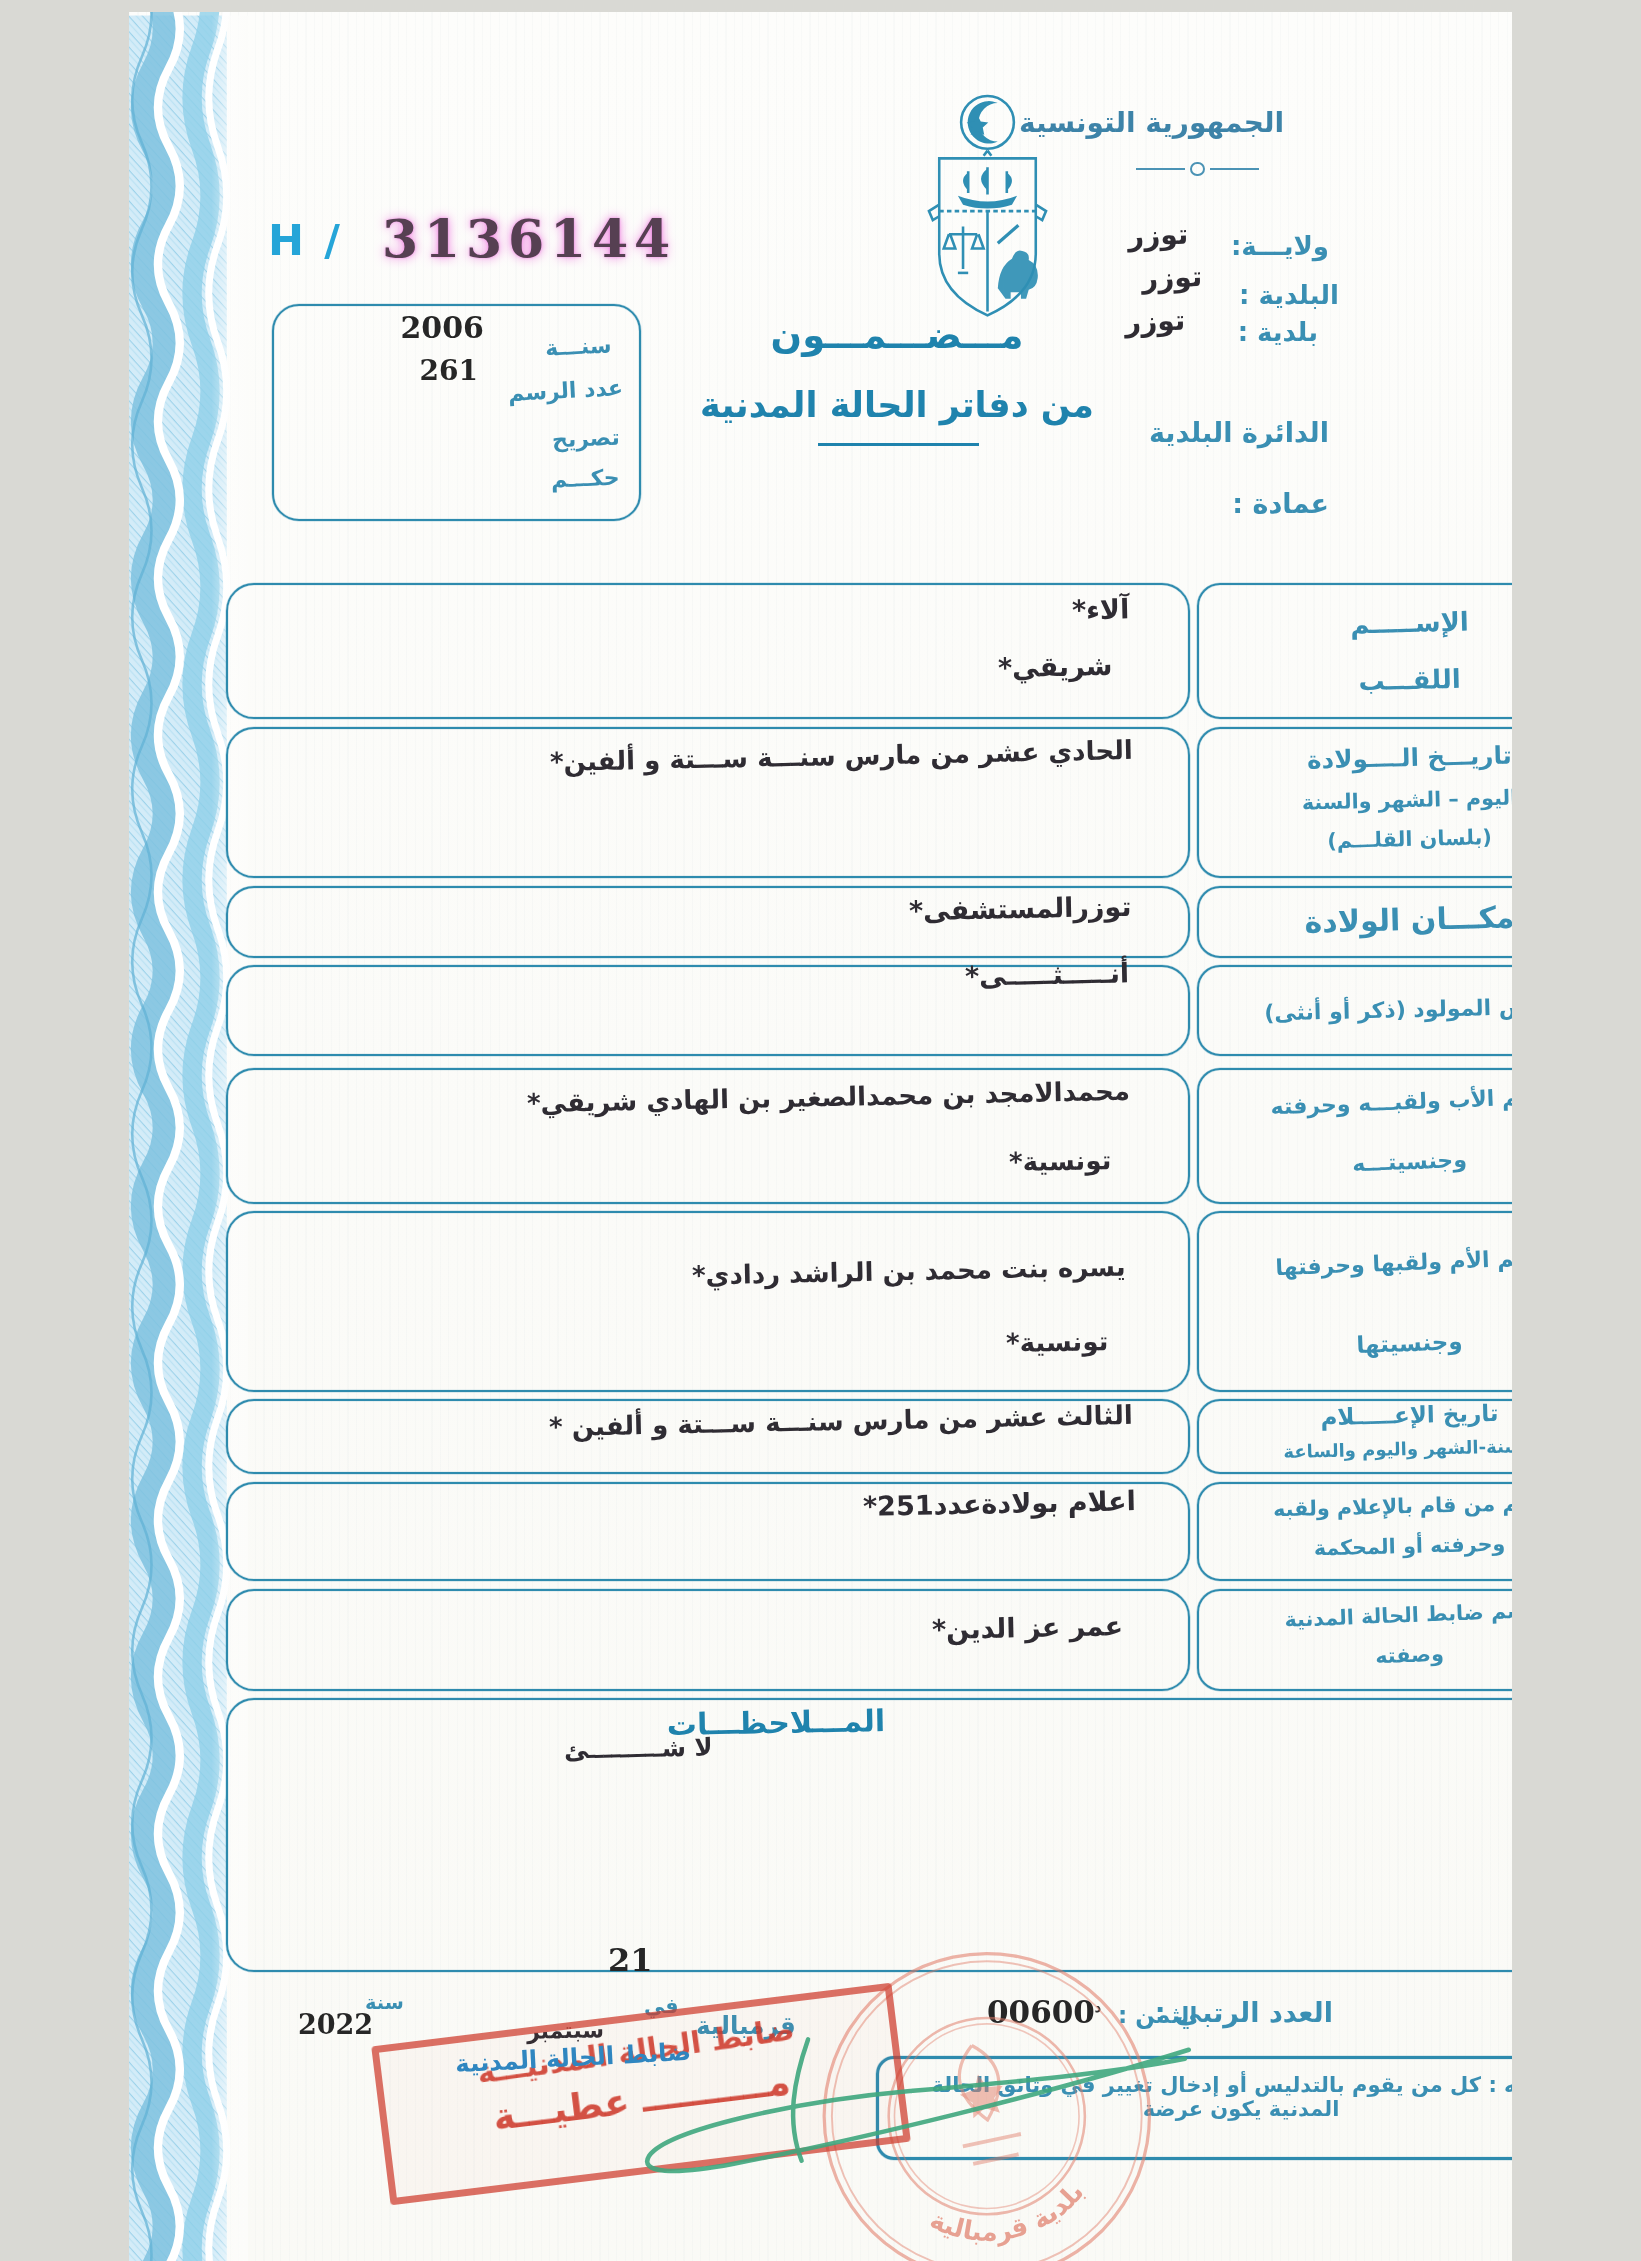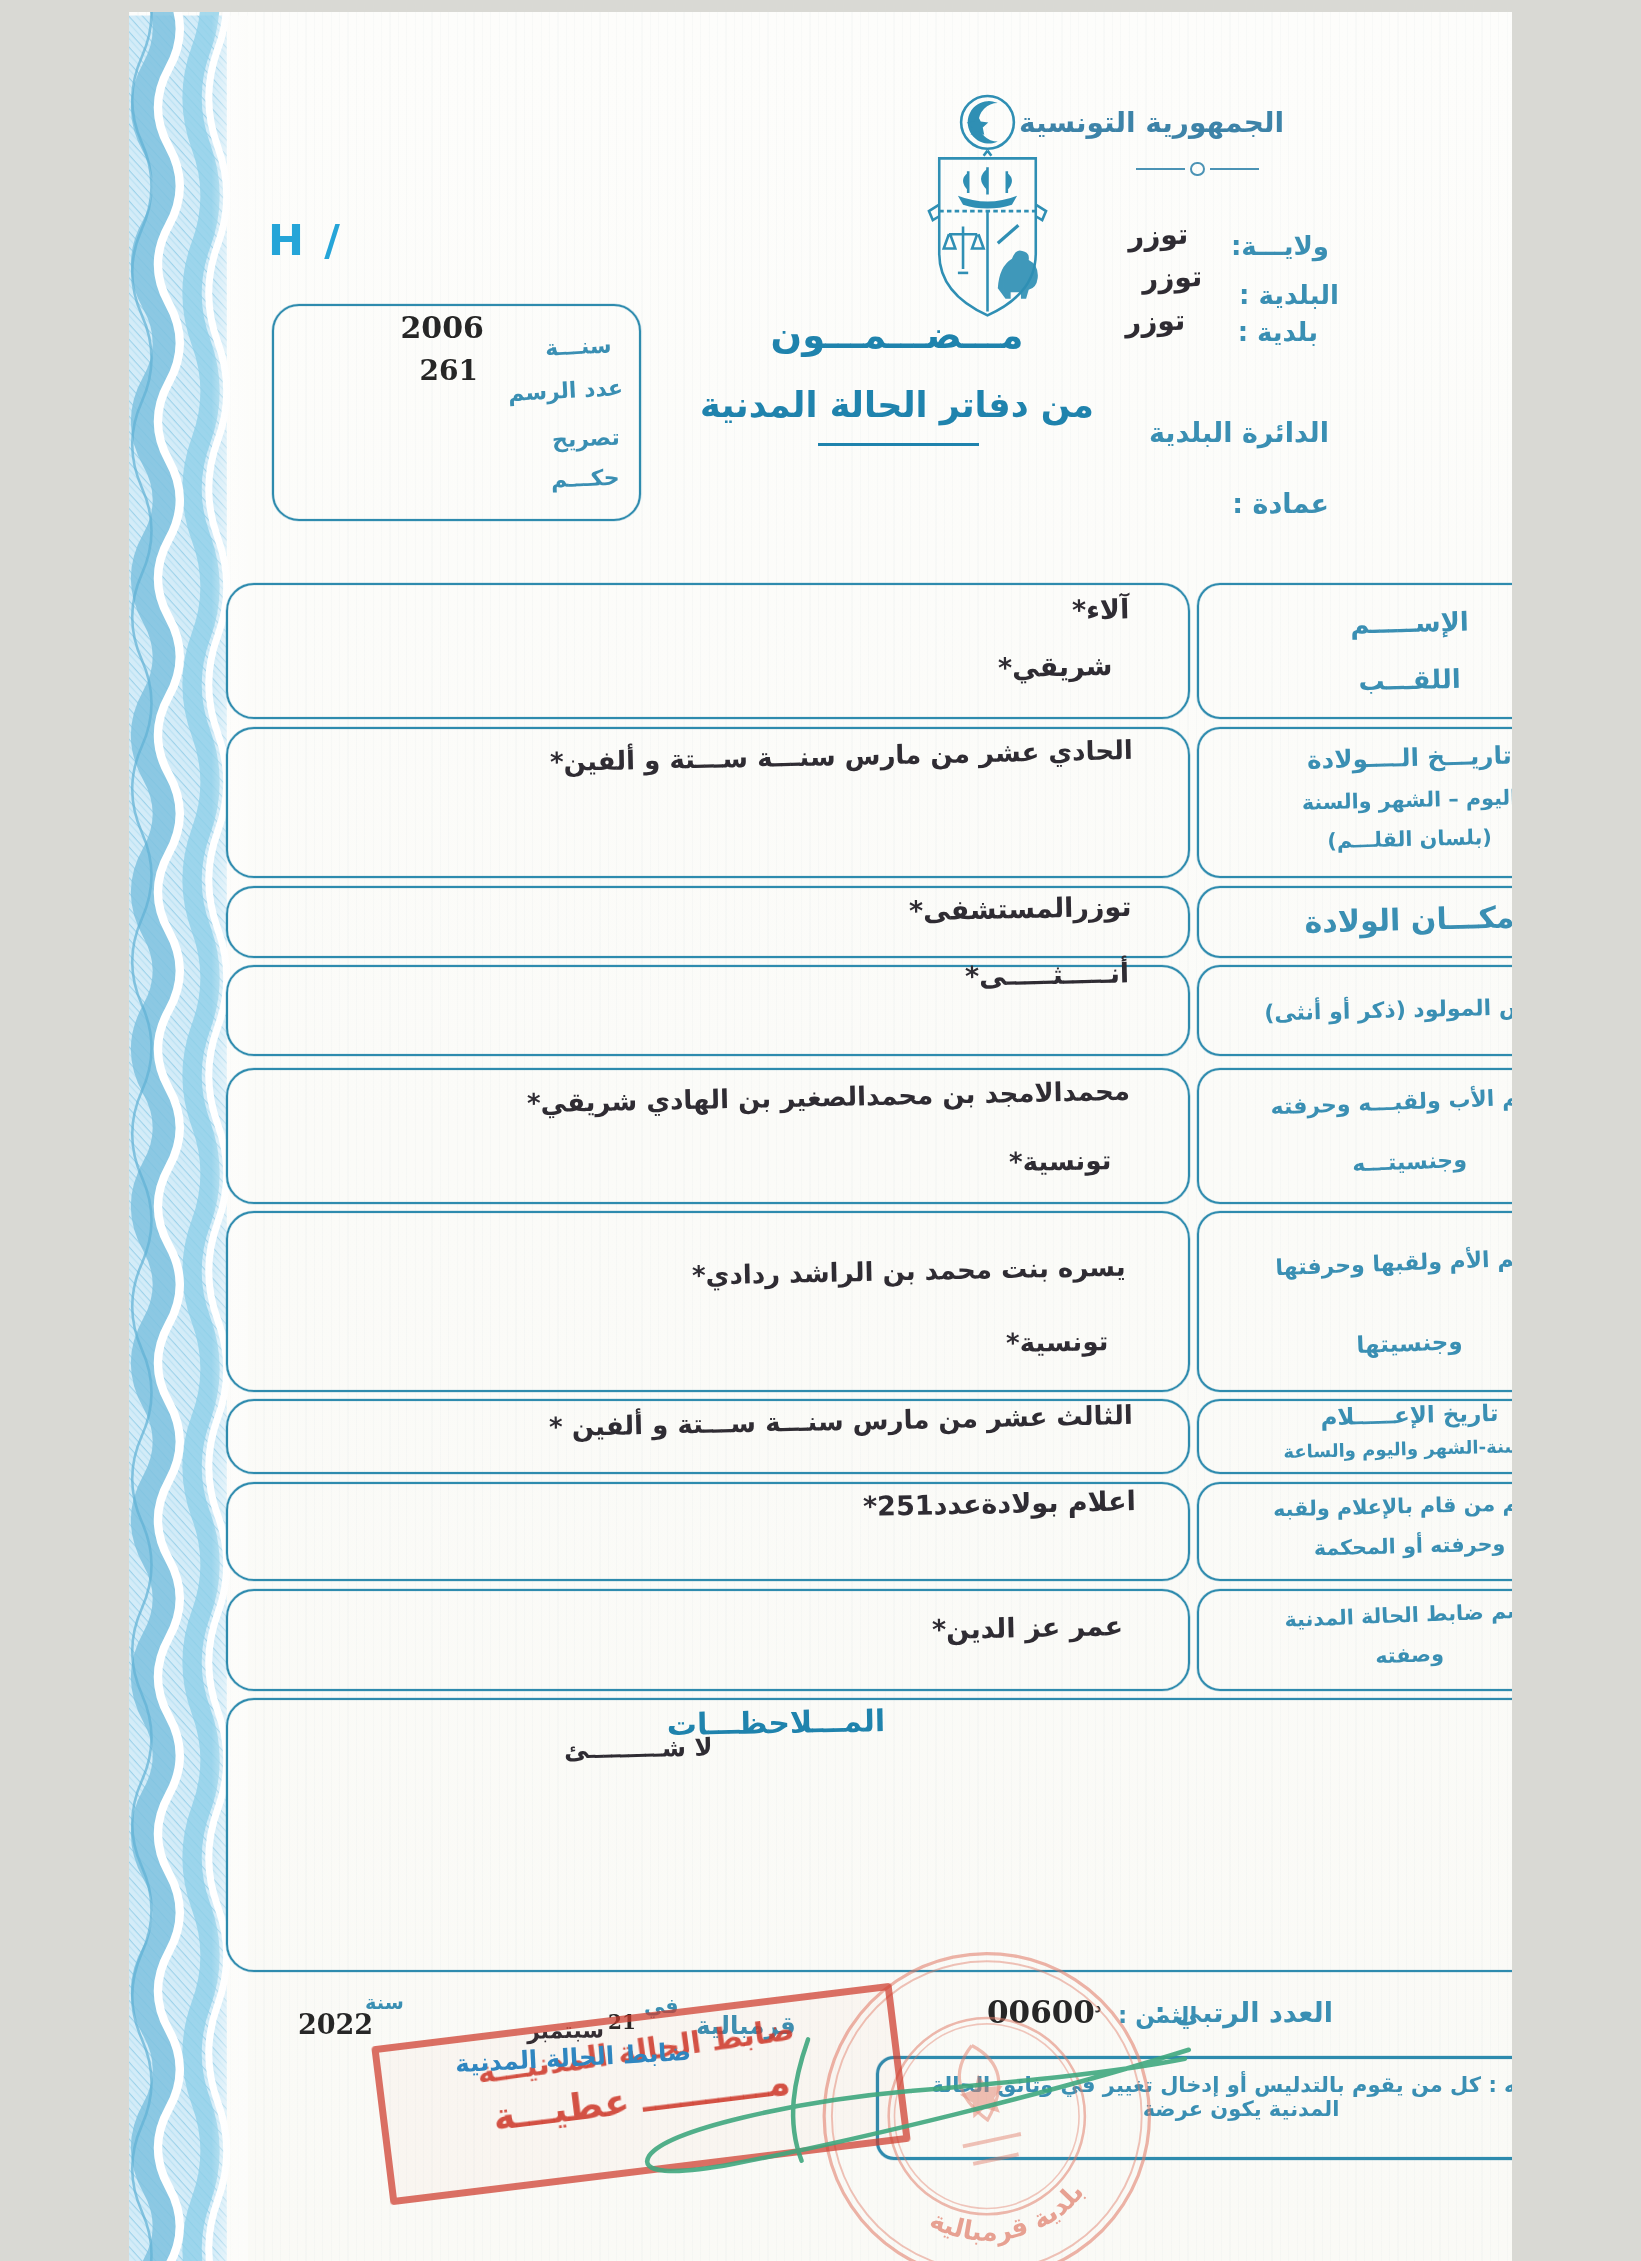--- a/index.html
+++ b/index.html
@@ -107,20 +107,21 @@
       <path d="M62 282 h16"></path>
 
       <path d="M124 306 q2 -34 22 -46 q6 -16 16 -12 q12 2 10 14 q16 8 14 28 q-2 16 -14 18 l-4 14 h-8 l0 -10 -16 0 0 10 h-8 z" fill="#2f8fb4" stroke="none" opacity=".92"></path>
       <path d="M124 236 l32 -28" stroke-width="5"></path>
 
       <path d="M33 176 l-16 10 6 14 10 -6 M183 176 l16 10 -6 14 -10 -6"></path>
     </g>
   </svg>
 
   <div class="abs" style="left:139px;top:203px;font-size:43px;font-weight:700;color:var(--serial-cyan);letter-spacing:2.6px;">H /</div>
+  <div class="abs num" style="left:253px;top:196px;font-size:52px;letter-spacing:5.8px;color:#564052;text-shadow:0 0 10.3px var(--serial-pink-glow),0 0 2.6px rgba(238,126,224,.8);">3136144</div>
 
   <div class="row-box" style="left:143px;top:292px;width:365px;height:213px;border-radius:27px;">
     <span class="abs num" style="right:155px;top:3.9px;font-size:30px;">2006</span>
     <span class="abs lbl tilt3" style="right:27px;top:28px;font-size:22px;">سنـــة</span>
     <span class="abs num" style="right:161px;top:48px;font-size:28px;">261</span>
     <span class="abs lbl tilt3" style="right:15.5px;top:72px;font-size:22px;">عدد الرسم</span>
     <span class="abs lbl tilt2" style="right:19.4px;top:120px;font-size:22px;">تصريح</span>
     <span class="abs lbl tilt2" style="right:19.4px;top:160px;font-size:22px;">حكـــم</span>
   </div>
 
@@ -228,21 +229,21 @@
     <span class="lbl" style="font-size:23px;">الثمن :</span>
     <span class="num" style="font-size:31px;direction:ltr;unicode-bidi:isolate;">
       <sup class="dinar">د</sup><span>00600</span>
     </span>
   </div>
 
   <span class="abs lbl" style="left:236px;top:1979px;font-size:19.4px;">سنة</span>
   <span class="abs num" style="left:169px;top:1997px;font-size:27px;">2022</span>
   <span class="abs lbl" style="left:567px;top:1999px;font-size:24.5px;">قرمبالية</span>
   <span class="abs lbl" style="left:515px;top:1982px;font-size:20.7px;">في</span>
-  <span class="abs num" style="left:479px;top:1998px;font-size:20px;">21</span>
+  <span class="abs num" style="left:479px;top:1929px;font-size:32px;">21</span>
   <span class="abs val" style="left:398px;top:2006px;font-size:22px;">سبتمبر</span>
 
   <div class="abs" style="left:326px;top:2031px;font-size:24.5px;font-weight:700;color:#2f86c0;direction:rtl;transform:rotate(-3deg);z-index:6;">ضابط الحالة المدنية</div>
 
   <div class="abs stamp-red" style="left:250px;top:2002px;width:510px;height:146px;z-index:4;">
     <div class="l1" style="margin-top:11.6px;font-size:30px;font-weight:700;direction:rtl;transform:rotate(-1deg);">ضابط الحالة المدنيـــة</div>
     <div style="margin-top:10.3px;font-size:37px;font-weight:700;direction:rtl;letter-spacing:1.3px;">مــــــــــ عطيـــة</div>
   </div>
 
   <svg class="abs" style="left:676px;top:1935px;z-index:3;transform:rotate(-12deg);" width="365" height="342" viewBox="0 0 565 530" opacity="0.75">

